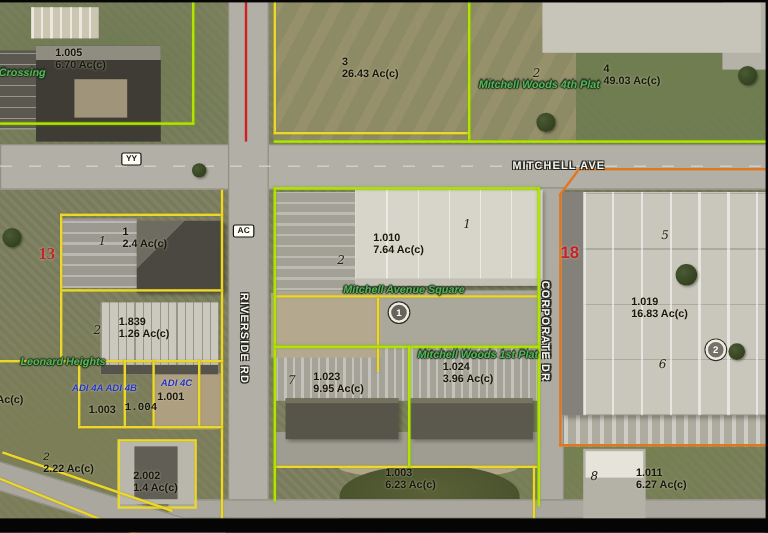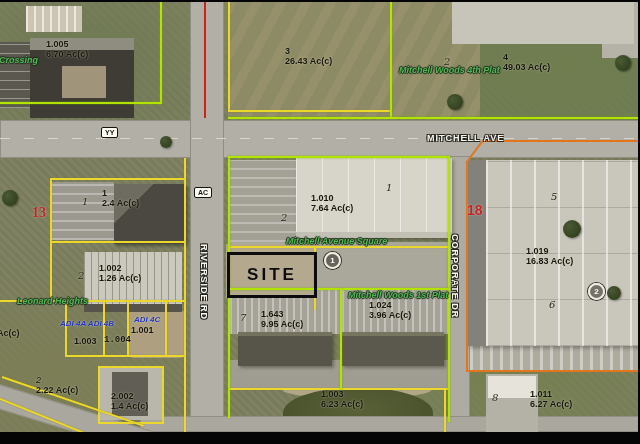--- a/index.html
+++ b/index.html
@@ -125,23 +125,20 @@
   <div class="ly" style="left:228px;top:246px;width:220px;height:2px;z-index:24;"></div>
   <div class="ly" style="left:314px;top:248px;width:2px;height:62px;z-index:24;"></div>
   <div class="ly" style="left:444px;top:388px;width:2px;height:44px;z-index:24;"></div>
   <div class="ly" style="left:228px;top:388px;width:220px;height:2px;z-index:24;"></div>
 
   <div class="lo" style="left:482px;top:140px;width:158px;height:2px;z-index:25;"></div>
   <div class="lo" style="left:466px;top:162px;width:27px;height:2px;transform:rotate(-53deg);transform-origin:0 50%;z-index:25;"></div>
   <div class="lo" style="left:466px;top:162px;width:2px;height:210px;z-index:25;"></div>
   <div class="lo" style="left:466px;top:370px;width:174px;height:2px;z-index:25;"></div>
 
-  <div class="site-box">
-    <span class="site-label">SITE</span>
-  </div>
 
   <div class="roadname" style="left:427px;top:133px;">MITCHELL AVE</div>
   <div class="roadname vert" style="left:170px;top:273px;width:68px;text-align:center;">RIVERSIDE RD</div>
   <div class="roadname vert" style="left:421px;top:263px;width:68px;text-align:center;">CORPORATE DR</div>
   <div class="sign" style="left:101px;top:127px;">YY</div>
   <div class="sign" style="left:194px;top:187px;">AC</div>
 
   <div class="plat" style="left:-14px;top:55px;">de Crossing</div>
   <div class="plat" style="left:399px;top:65px;">Mitchell Woods 4th Plat</div>
   <div class="plat" style="left:286px;top:236px;">Mitchell Avenue Square</div>
@@ -158,33 +155,33 @@
     </div>
   <div class="lbl" style="left:503px;top:53px;">
       <span>4</span>
       <span>49.03 Ac(c)</span>
     </div>
   <div class="lbl" style="left:102px;top:189px;">
       <span>1</span>
       <span>2.4 Ac(c)</span>
     </div>
   <div class="lbl" style="left:99px;top:264px;">
-      <span>1.002</span>
+      <span>1.839</span>
       <span>1.26 Ac(c)</span>
     </div>
   <div class="lbl" style="left:311px;top:194px;">
       <span>1.010</span>
       <span>7.64 Ac(c)</span>
     </div>
   <div class="lbl" style="left:526px;top:247px;">
       <span>1.019</span>
       <span>16.83 Ac(c)</span>
     </div>
   <div class="lbl" style="left:261px;top:310px;">
-      <span>1.643</span>
+      <span>1.023</span>
       <span>9.95 Ac(c)</span>
     </div>
   <div class="lbl" style="left:369px;top:301px;">
       <span>1.024</span>
       <span>3.96 Ac(c)</span>
     </div>
   <div class="lbl" style="left:36px;top:376px;">
       <span style="font-style:italic;font-weight:normal;">2</span>
       <span>2.22 Ac(c)</span>
     </div>

